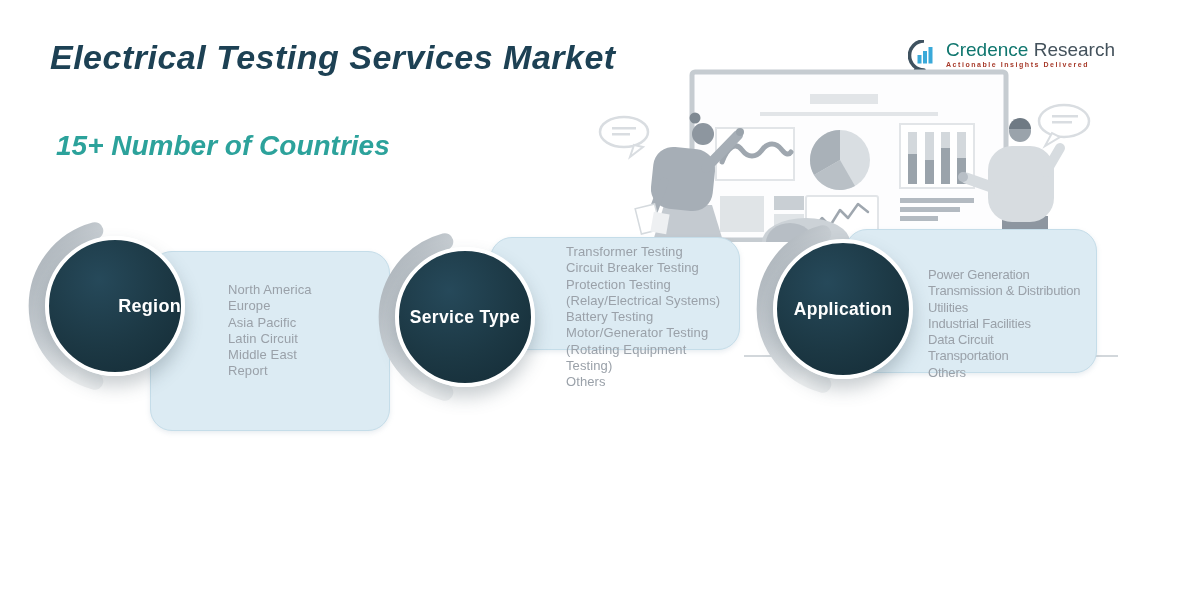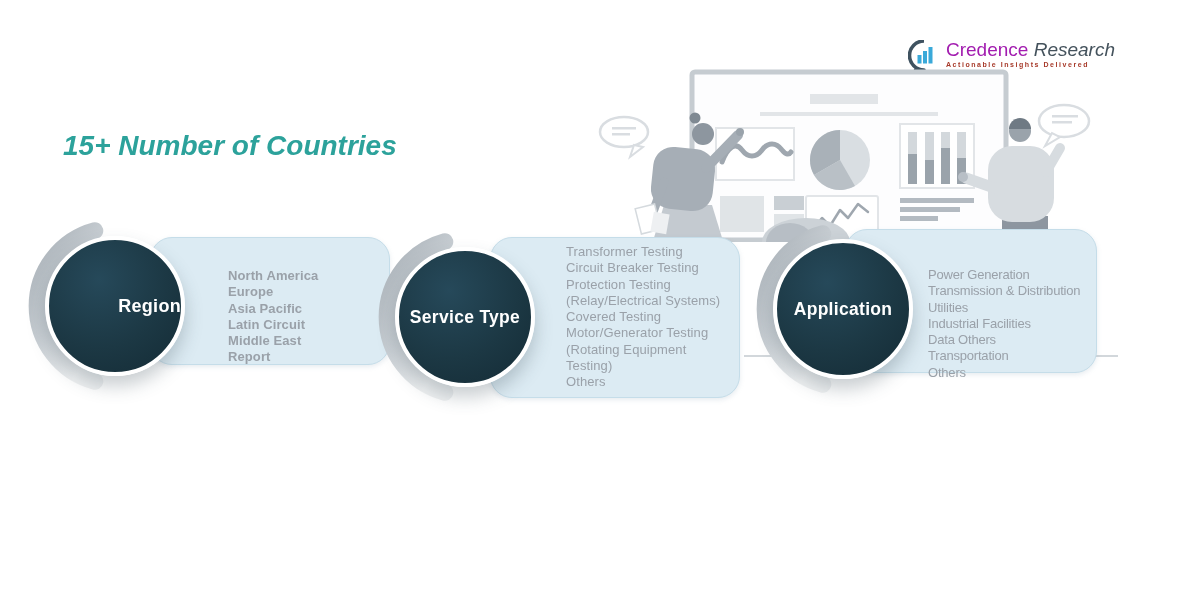--- a/index.html
+++ b/index.html
@@ -7,30 +7,30 @@
     position:relative;width:1190px;height:593px;overflow:hidden;background:#ffffff;
     font-family:"Liberation Sans", sans-serif;
   }
   
   .title{
     position:absolute;left:50px;top:38px;margin:0;
     font-size:34px;font-weight:bold;font-style:italic;
     color:#1d4154;letter-spacing:.5px;white-space:nowrap;
   }
   .subtitle{
-    position:absolute;left:63px;top:127px;
+    position:absolute;left:56px;top:127px;
     font-size:28px;font-weight:bold;font-style:italic;
     color:#2ca29b;line-height:37px;white-space:nowrap;
   }
   
   .logo{position:absolute;left:908px;top:40px;display:flex;align-items:flex-start;gap:6px;cursor:pointer;}
   .logo-text{display:flex;flex-direction:column;}
   .logo-name{font-size:19px;line-height:20px;white-space:nowrap;}
-  .logo-name .c1{color:#a21caf;font-weight:500;}
-  .logo-name .c2{color:#44525c;font-weight:500;font-style:italic;}
+  .logo-name .c1{color:#0f766e;font-weight:500;}
+  .logo-name .c2{color:#44525c;font-weight:500;}
   .logo-tagline{
     font-size:7px;font-weight:bold;color:#a73a2a;
     letter-spacing:1.55px;margin-top:1px;white-space:nowrap;
   }
   
   .illo{position:absolute;left:590px;top:60px;z-index:1;}
   .floor-line{position:absolute;left:744px;top:355px;width:374px;height:2px;background:#d2d7db;z-index:2;}
   
   .petal{position:absolute;left:0;top:0;width:0;height:0;}
   .card{
@@ -61,20 +61,21 @@
   <svg width="0" height="0" style="position:absolute" aria-hidden="true">
     <defs>
       <linearGradient id="cg" x1="0" y1="0" x2="0.6" y2="1">
         <stop offset="0" stop-color="#a6aeb5"></stop>
         <stop offset="0.55" stop-color="#c9cfd4"></stop>
         <stop offset="1" stop-color="#eff1f2"></stop>
       </linearGradient>
     </defs>
   </svg>
 
+  <h1 class="title">Electrical Testing Services Market</h1>
 
   <div class="subtitle">
     <div>15+ Number of Countries</div>
   </div>
 
   <div class="logo">
     <svg width="32" height="34" viewBox="0 0 32 34">
       <path d="M16 1 A 14.5 14.5 0 1 0 16 30 L 6 33 L 9 27.5" fill="none" stroke="#3f5260" stroke-width="3.6" stroke-linejoin="round"></path>
       <rect x="9.5" y="15" width="4" height="8.5" fill="#3aa9d9"></rect>
       <rect x="15" y="11" width="4" height="12.5" fill="#3aa9d9"></rect>
@@ -166,46 +167,46 @@
     <g>
       <ellipse cx="1064" cy="121" rx="25" ry="16" fill="#ffffff" stroke="#d9dde1" stroke-width="2.5"></ellipse>
       <path d="M 1052 133 L 1045 146 L 1060 137 Z" fill="#ffffff" stroke="#d9dde1" stroke-width="2"></path>
       <rect x="1052" y="115" width="26" height="2.5" fill="#d9dde1"></rect>
       <rect x="1052" y="121" width="20" height="2.5" fill="#d9dde1"></rect>
     </g>
   </svg>
   <div class="floor-line"></div>
 
   <section class="petal" style="z-index:10">
-    <div class="card" style="left:150px;top:237px;width:240px;height:128px;font-weight:bold;">
+    <div class="card" style="left:150px;top:251px;width:240px;height:180px;">
       <div class="card-lines" style="padding:30px 0 0 77px;">
         <div>North America</div>
         <div>Europe</div>
         <div>Asia Pacific</div>
         <div>Latin Circuit</div>
         <div>Middle East</div>
         <div>Report</div>
       </div>
     </div>
     <svg class="crescent" style="left:15px;top:206px;" width="200" height="200" viewBox="0 0 200 200">
       <path d="M 79.8 24.7 A 78 78 0 0 0 79.8 175.3" fill="none" stroke="url(#cg)" stroke-width="17" stroke-linecap="round"></path>
     </svg>
     <div class="bubble" style="left:45px;top:236px;justify-content:flex-end;">
       <span>Region</span>
     </div>
   </section>
 
   <section class="petal" style="z-index:20">
-    <div class="card" style="left:490px;top:237px;width:250px;height:161px;">
+    <div class="card" style="left:490px;top:237px;width:250px;height:113px;">
       <div class="card-lines" style="padding:6px 0 0 75px;">
         <div>Transformer Testing</div>
         <div>Circuit Breaker Testing</div>
         <div>Protection Testing</div>
         <div>(Relay/Electrical Systems)</div>
-        <div>Covered Testing</div>
+        <div>Battery Testing</div>
         <div>Motor/Generator Testing</div>
         <div>(Rotating Equipment</div>
         <div>Testing)</div>
         <div>Others</div>
       </div>
     </div>
     <svg class="crescent" style="left:365px;top:217px;" width="200" height="200" viewBox="0 0 200 200">
       <path d="M 79.8 24.7 A 78 78 0 0 0 79.8 175.3" fill="none" stroke="url(#cg)" stroke-width="17" stroke-linecap="round"></path>
     </svg>
     <div class="bubble" style="left:395px;top:247px;text-align:center;">
@@ -213,21 +214,21 @@
     </div>
   </section>
 
   <section class="petal" style="z-index:30">
     <div class="card" style="left:845px;top:229px;width:252px;height:144px;">
       <div class="card-lines" style="padding:37px 0 0 82px;letter-spacing:-.2px;">
         <div>Power Generation</div>
         <div>Transmission &amp; Distribution</div>
         <div>Utilities</div>
         <div>Industrial Facilities</div>
-        <div>Data Others</div>
+        <div>Data Circuit</div>
         <div>Transportation</div>
         <div>Others</div>
       </div>
     </div>
     <svg class="crescent" style="left:743px;top:209px;" width="200" height="200" viewBox="0 0 200 200">
       <path d="M 79.8 24.7 A 78 78 0 0 0 79.8 175.3" fill="none" stroke="url(#cg)" stroke-width="17" stroke-linecap="round"></path>
     </svg>
     <div class="bubble" style="left:773px;top:239px;justify-content:center;">
       <span style="font-size:17.5px">Application</span>
     </div>

